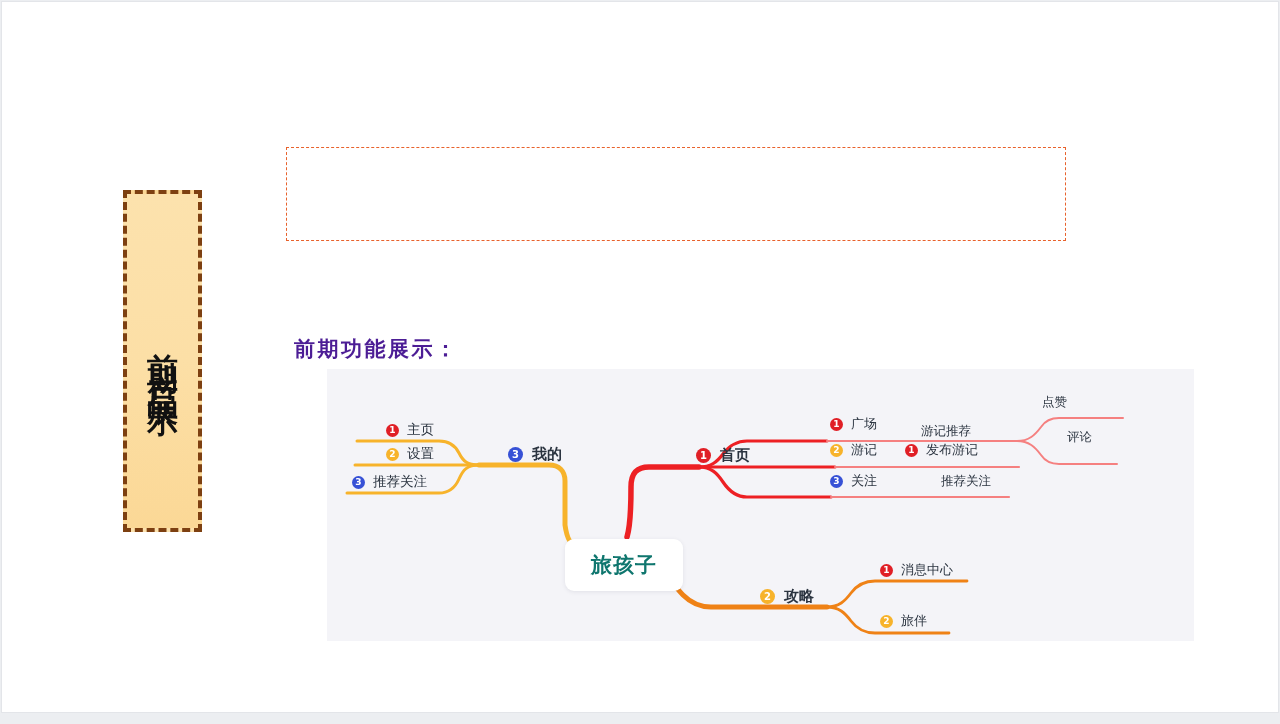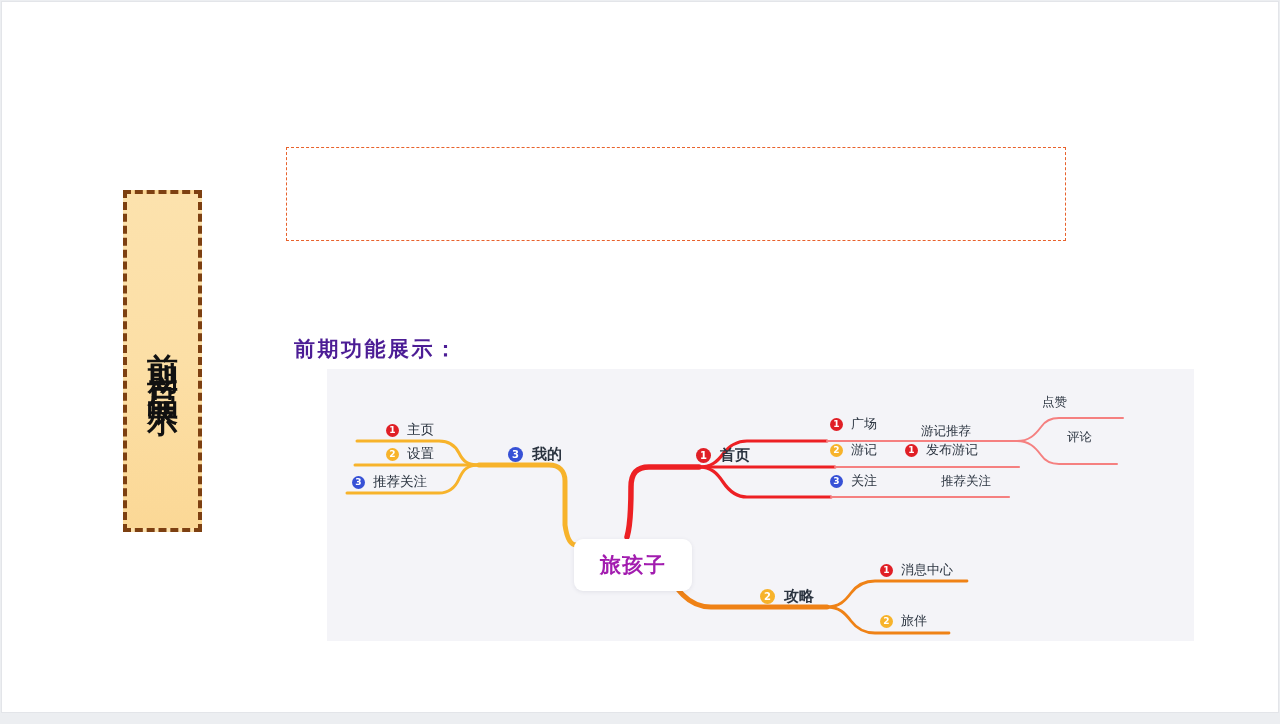--- a/index.html
+++ b/index.html
@@ -109,32 +109,32 @@
   .lvl1 .badge { width: 15px; height: 15px; font-size: 10px; margin-right: 9px; }
   .lvl2 { font-size: 13.5px; font-weight: 500; }
   .lvl2 .badge { width: 13px; height: 13px; font-size: 9px; margin-right: 8px; }
   .lvl3 { font-size: 13px; font-weight: 500; }
   .lvl3 .badge { width: 13px; height: 13px; font-size: 9px; margin-right: 8px; }
   .lvl4 { font-size: 12.5px; font-weight: 500; text-align: right; }
 
   
   #center-node {
     position: absolute;
-    left: 247px; top: 170px;
+    left: 238px; top: 170px;
     width: 118px; height: 52px;
     background: #ffffff;
     border-radius: 9px;
     box-shadow: 0 1px 4px rgba(60,60,90,0.10);
     display: flex;
     align-items: center;
     justify-content: center;
     font-family: "DejaVu Sans", "Liberation Sans", sans-serif;
     font-size: 21px;
     font-weight: 700;
-    color: #a21caf;
+    color: #0f766e;
     letter-spacing: 1px;
   }
 </style>
 </head>
 <body>
 
 <div id="slide">
 
   <div id="vertical-tab">
     <div class="vtext">前期产品展示</div>

